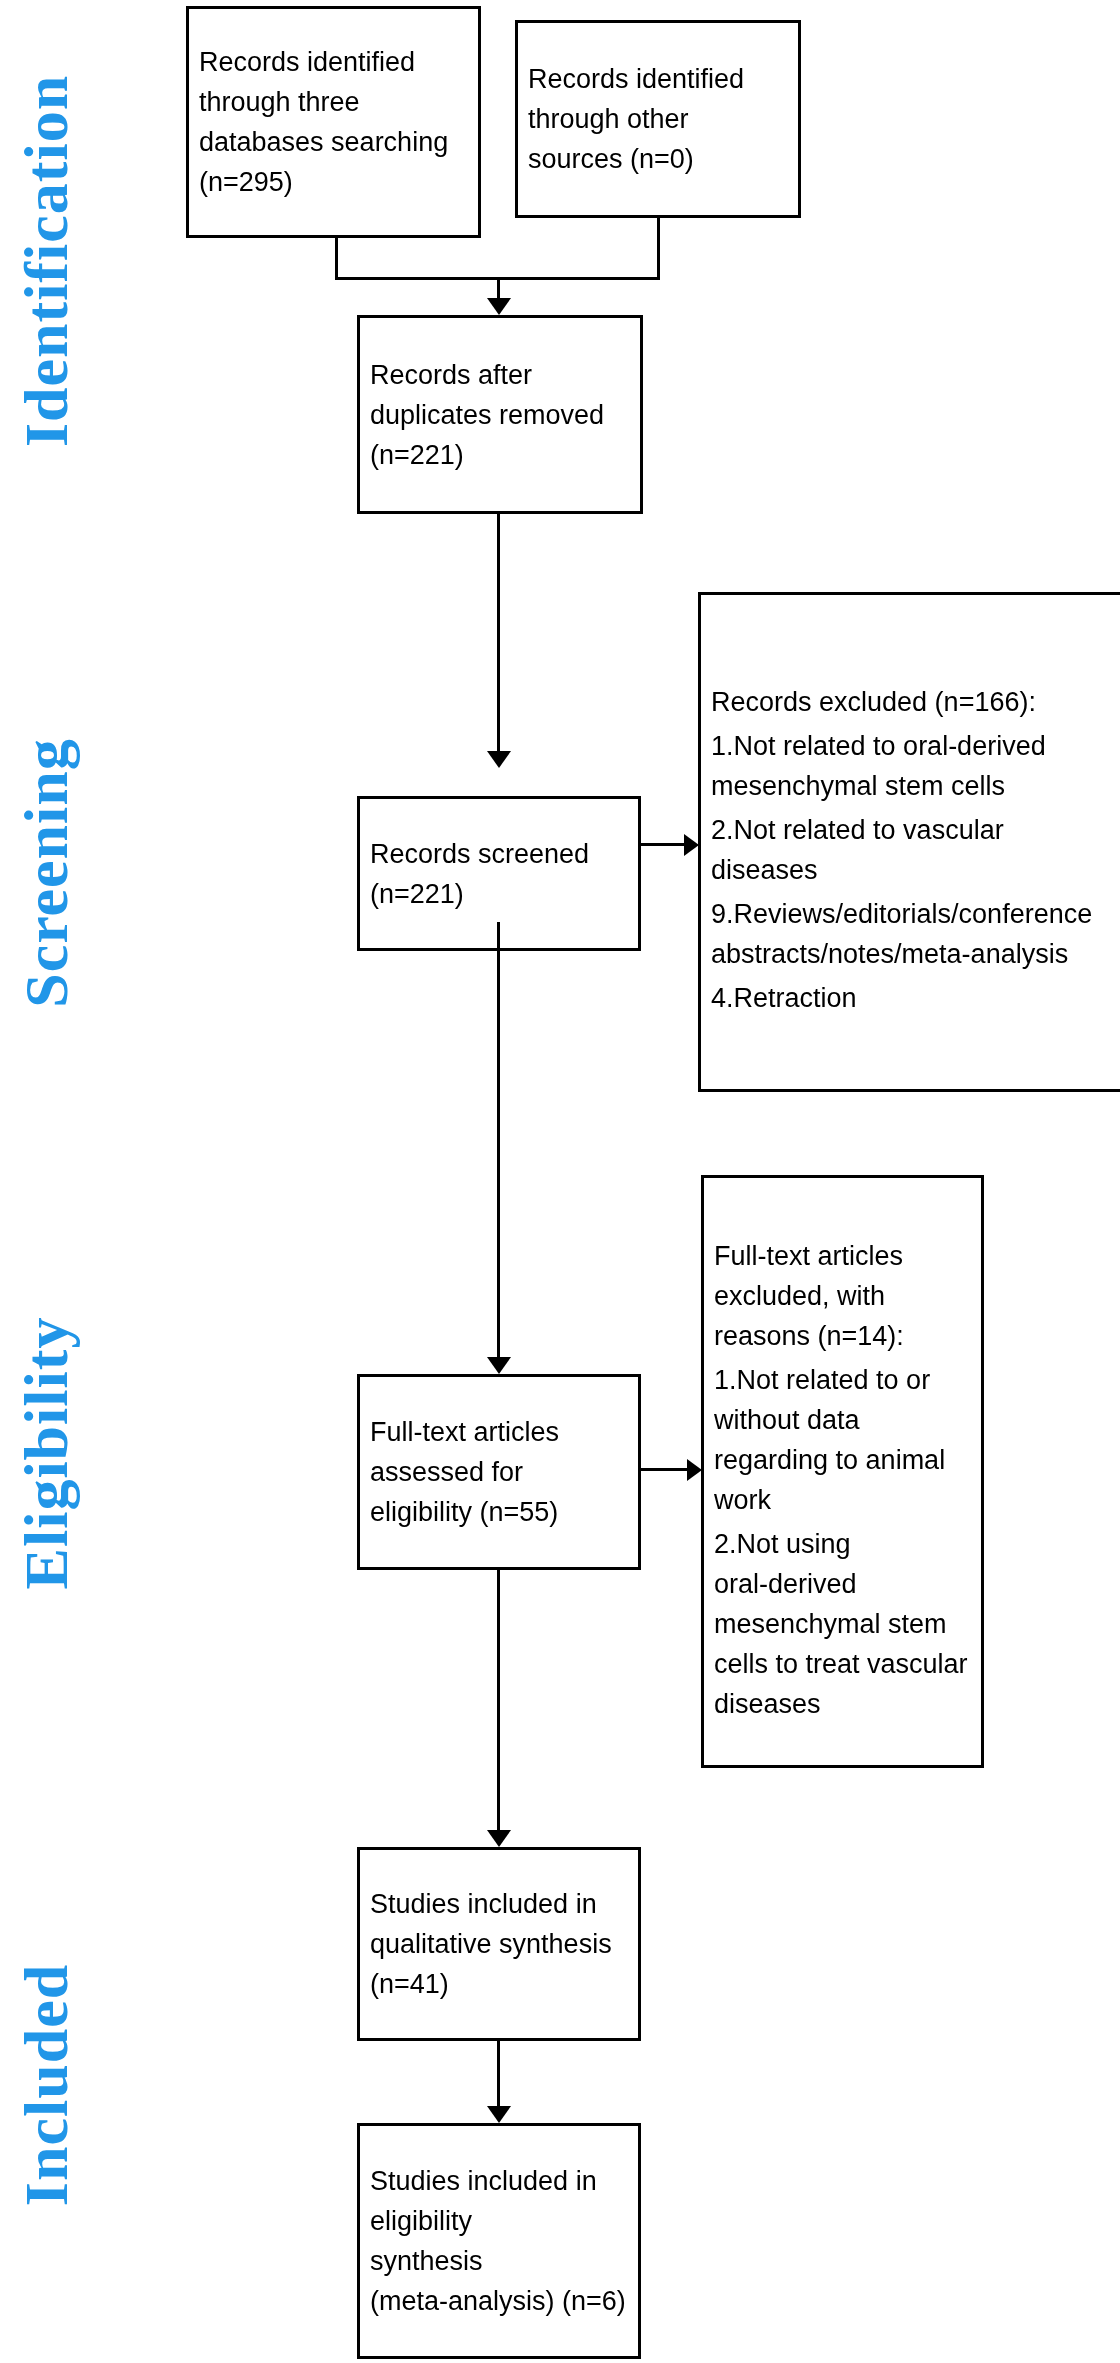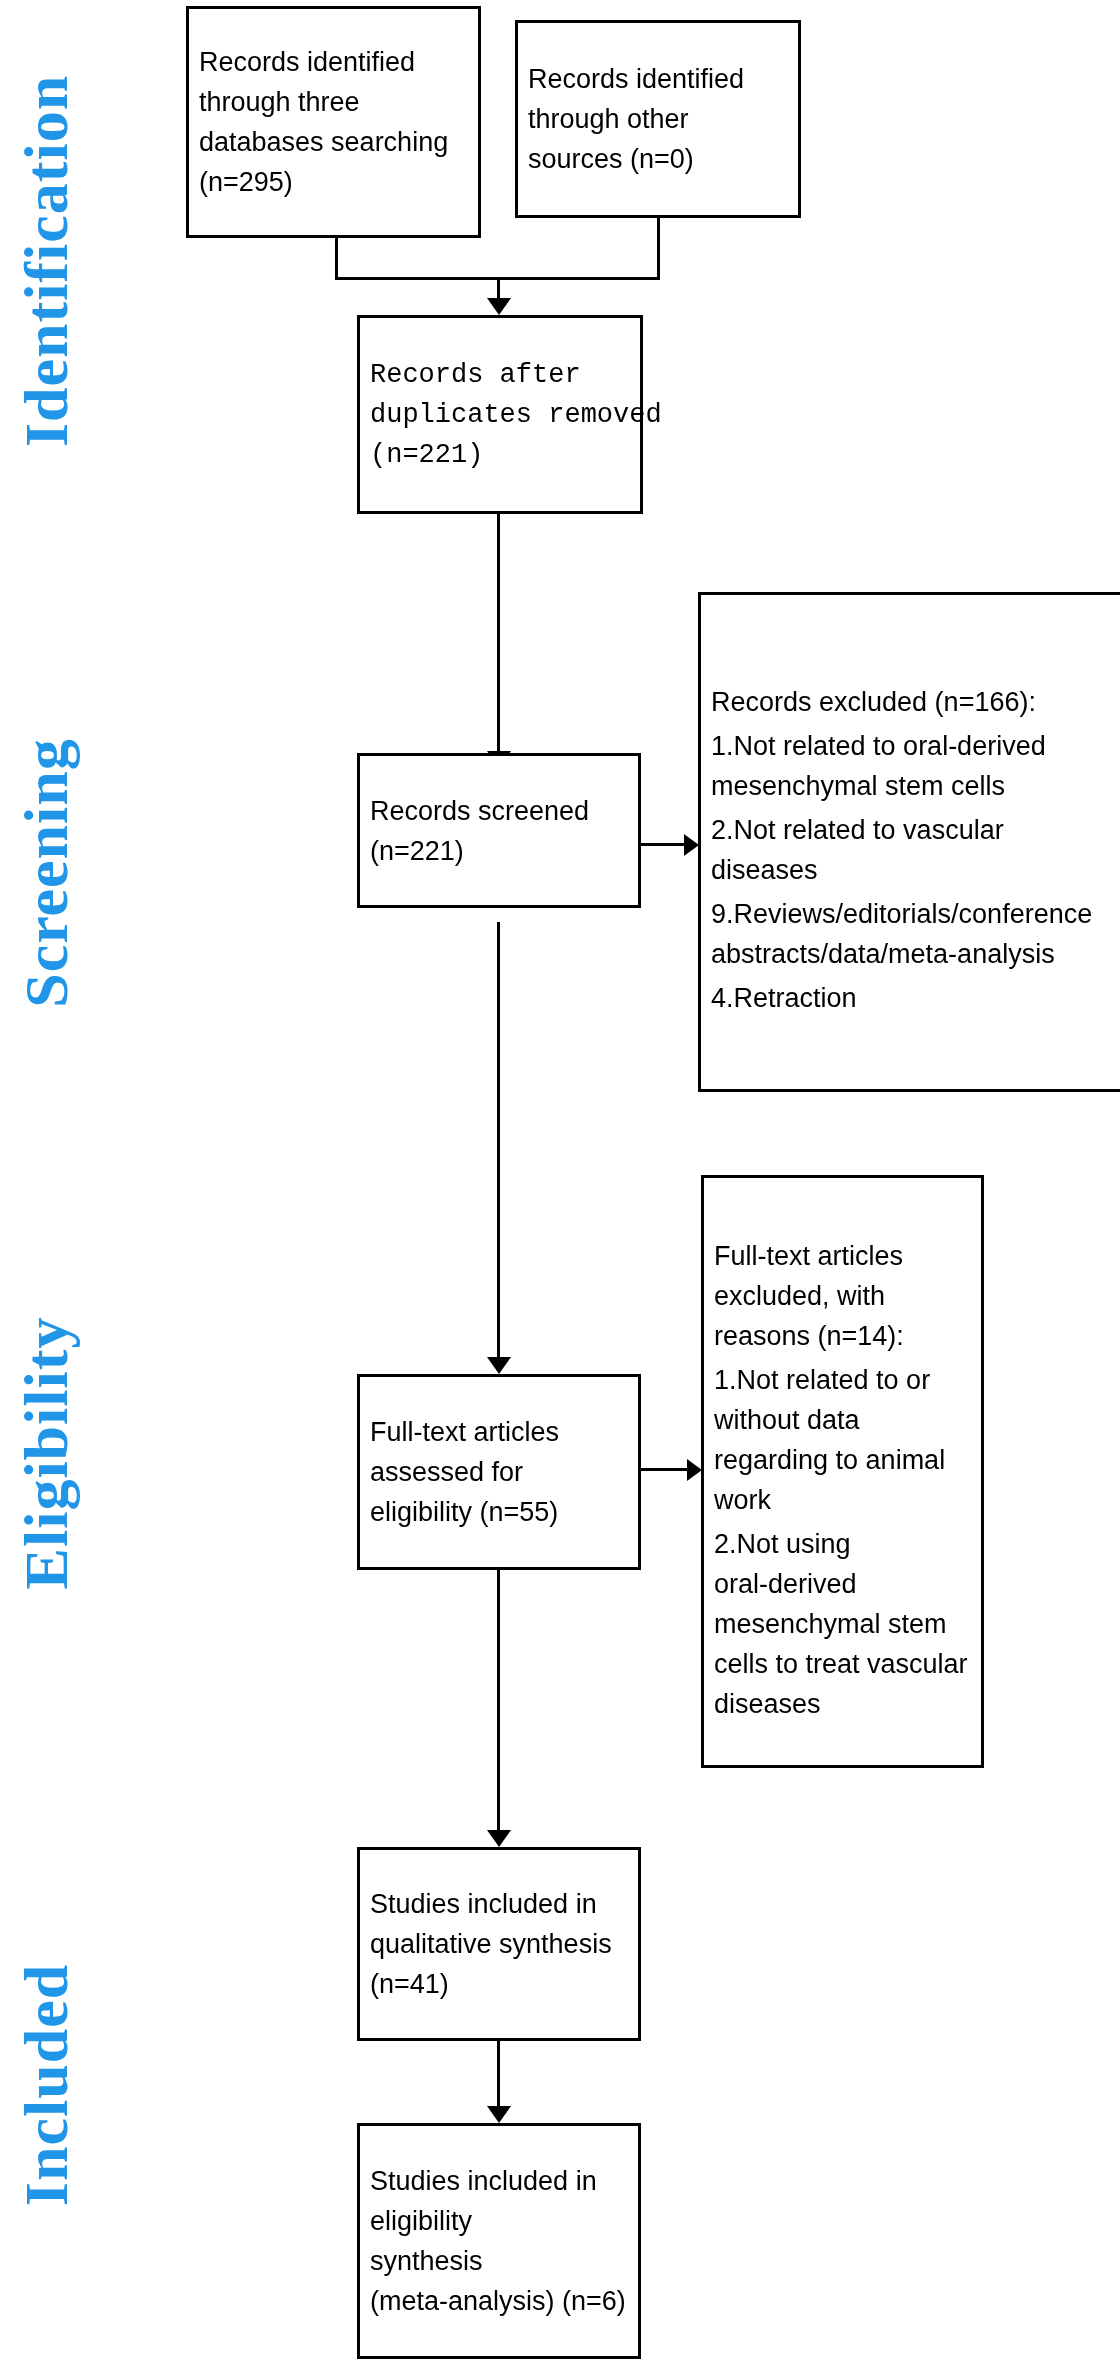--- a/index.html
+++ b/index.html
@@ -78,32 +78,32 @@
       <div class="ln">sources (n=0)</div>
     </div>
   </div>
 
   <div class="line" style="left:335px; top:237px; width:3px; height:43px;"></div>
   <div class="line" style="left:657px; top:217px; width:3px; height:63px;"></div>
   <div class="line" style="left:335px; top:277px; width:325px; height:3px;"></div>
   <div class="line" style="left:497px; top:277px; width:3px; height:24px;"></div>
   <div class="ah-down" style="left:487px; top:298px;"></div>
 
-  <div class="box" style="left:357px; top:315px; width:286px; height:199px;font-family:Liberation Mono, monospace;">
+  <div class="box" style="left:357px; top:315px; width:286px; height:199px;">
     <div class="txt">
       <div class="ln">Records after</div>
       <div class="ln">duplicates removed</div>
       <div class="ln">(n=221)</div>
     </div>
   </div>
 
   <div class="line" style="left:497px; top:513px; width:3px; height:240px;"></div>
   <div class="ah-down" style="left:487px; top:751px;"></div>
 
-  <div class="box" style="left:357px; top:753px; width:284px; height:155px;">
+  <div class="box" style="left:357px; top:796px; width:284px; height:155px;">
     <div class="txt">
       <div class="ln">Records screened</div>
       <div class="ln">(n=221)</div>
     </div>
   </div>
 
   <div class="line" style="left:641px; top:843px; width:44px; height:3px;"></div>
   <div class="ah-right" style="left:684px; top:834px;"></div>
 
   <div class="box exbox" style="left:698px; top:592px; width:504px; height:500px;">
@@ -112,21 +112,21 @@
       <div class="para">
         <div class="ln">1.Not related to oral-derived</div>
         <div class="ln">mesenchymal stem cells</div>
       </div>
       <div class="para">
         <div class="ln">2.Not related to vascular</div>
         <div class="ln">diseases</div>
       </div>
       <div class="para">
         <div class="ln">9.Reviews/editorials/conference</div>
-        <div class="ln">abstracts/data/meta-analysis</div>
+        <div class="ln">abstracts/notes/meta-analysis</div>
       </div>
       <div class="para para-big">
         <div class="ln">4.Retraction</div>
       </div>
     </div>
   </div>
 
   <div class="line" style="left:497px; top:922px; width:3px; height:437px;"></div>
   <div class="ah-down" style="left:487px; top:1357px;"></div>
 

